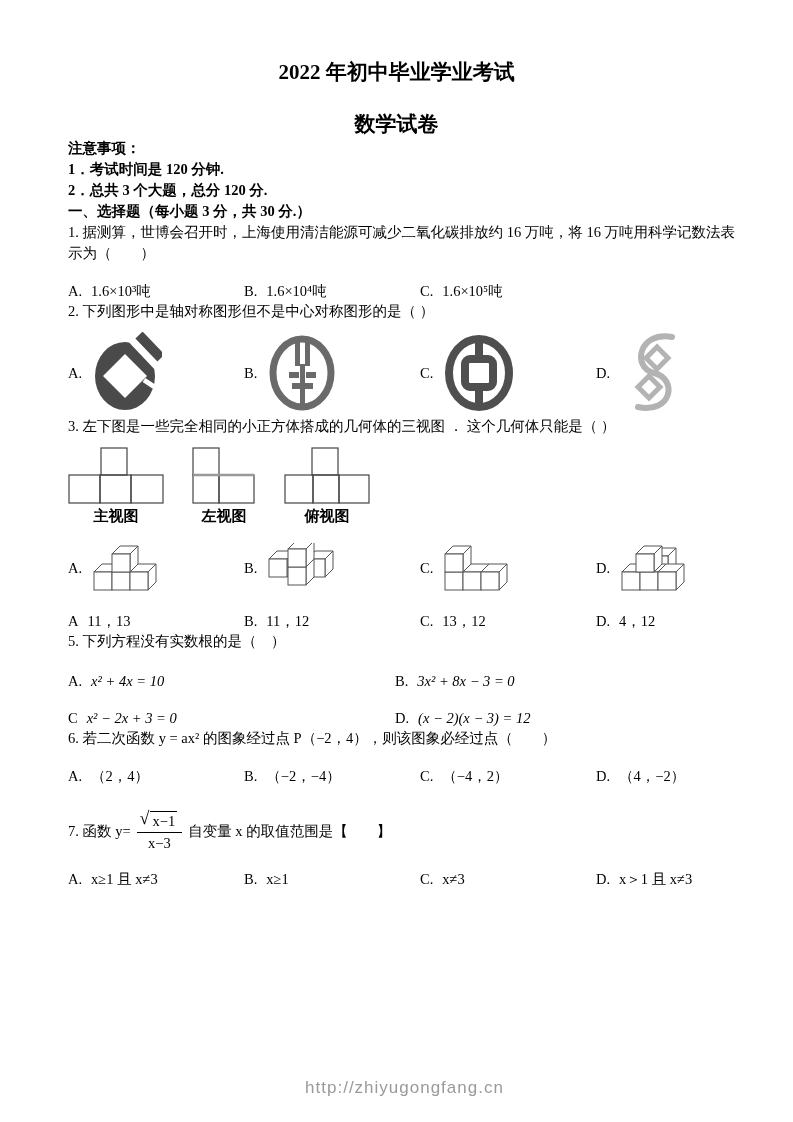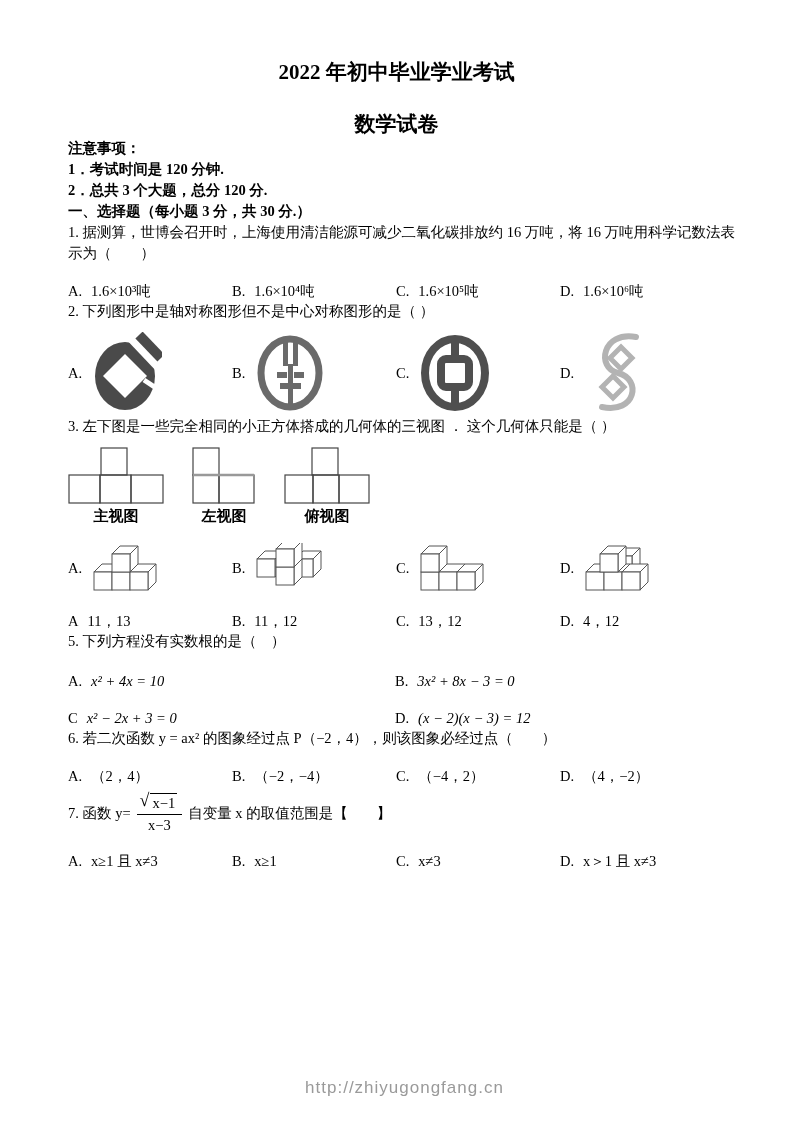--- a/index.html
+++ b/index.html
@@ -10,38 +10,38 @@
   }
   .titles{padding-top:58px;text-align:center;}
   .title{font-size:21px;font-weight:bold;margin:0;}
   .subtitle{font-size:21px;font-weight:bold;margin:24px 0 0 0;}
   .content{margin:0 44px 0 68px;font-size:14.5px;}
   .content p{margin:0;line-height:21px;}
   .bold{font-weight:bold;}
   .mtA{margin-top:22px;} .mtB{margin-top:15px;} .mtC{margin-top:17px;}
   .mtD{margin-top:19px;}
 
-  .row4{display:grid;grid-template-columns:164px 164px 164px 1fr;align-items:center;}
+  .row4{display:grid;grid-template-columns:164px 164px 164px 1fr;align-items:center;gap:12px;}
   .row2{display:grid;grid-template-columns:327px 1fr;align-items:center;}
   .opt{font-size:14.5px;line-height:20px;}
   .opt .lab{margin-right:9px;}
   .math{font-style:italic;}
 
   .iconrow{margin-top:8px;}
   .iconcell{display:flex;align-items:center;gap:10px;}
   .iconcell svg{display:block;}
 
   .views{display:flex;align-items:center;gap:28px;margin-top:10px;}
   .viewfig{display:flex;flex-direction:column;align-items:center;}
   .vlabel{font-weight:bold;font-size:15px;margin-top:3px;}
 
   .cuberow{margin-top:16px;}
   .cubecell{display:flex;align-items:center;gap:10px;}
 
-  .q7line{display:flex;align-items:center;margin-top:6px;}
+  .q7line{display:flex;align-items:center;margin-top:24px;}
   .frac{display:inline-flex;flex-direction:column;align-items:center;margin:0 6px;}
   .num{display:flex;align-items:flex-start;border-bottom:1.4px solid #000;padding:1px 5px 2px 3px;}
   .radical{font-size:18px;line-height:14px;margin-right:1px;}
   .radicand{border-top:1.4px solid #000;padding:1px 2px 0 2px;}
   .den{padding-top:2px;}
 
   .footer{
     position:absolute;left:8px;bottom:24px;width:100%;text-align:center;
     font-family:"Liberation Sans","DejaVu Sans",sans-serif;
     font-size:17px;color:#9a9a9a;letter-spacing:1px;
@@ -73,21 +73,20 @@
     <p class="bold mtB">1．考试时间是 120 分钟.</p>
     <p class="bold mtB">2．总共 3 个大题，总分 120 分.</p>
     <p class="bold mtB">一、选择题（每小题 3 分，共 30 分.）</p>
 
     <p class="mtB">1. 据测算，世博会召开时，上海使用清洁能源可减少二氧化碳排放约 16 万吨，将 16 万吨用科学记数法表</p>
     <p class="mtC">示为（　　）</p>
     <div class="row4 mtC">
       <div class="opt"><span class="lab">A.</span><span>1.6×10³吨</span></div>
       <div class="opt"><span class="lab">B.</span><span>1.6×10⁴吨</span></div>
       <div class="opt"><span class="lab">C.</span><span>1.6×10⁵吨</span></div>
-      <div class="opt"><span class="lab">D.</span><span>1.6×10⁶吨</span></div>
     </div>
 
     <p class="mtD">2. 下列图形中是轴对称图形但不是中心对称图形的是（ ）</p>
     <div class="row4 iconrow">
       <div class="iconcell">
         <span class="lab">A.</span>
         <span>
           <svg width="70" height="82" viewBox="0 0 70 82">
             <ellipse cx="33" cy="44" rx="30" ry="34" fill="#4a4a4a"></ellipse>
             <polygon points="33,22 55,44 33,66 11,44" fill="#ffffff"></polygon>

